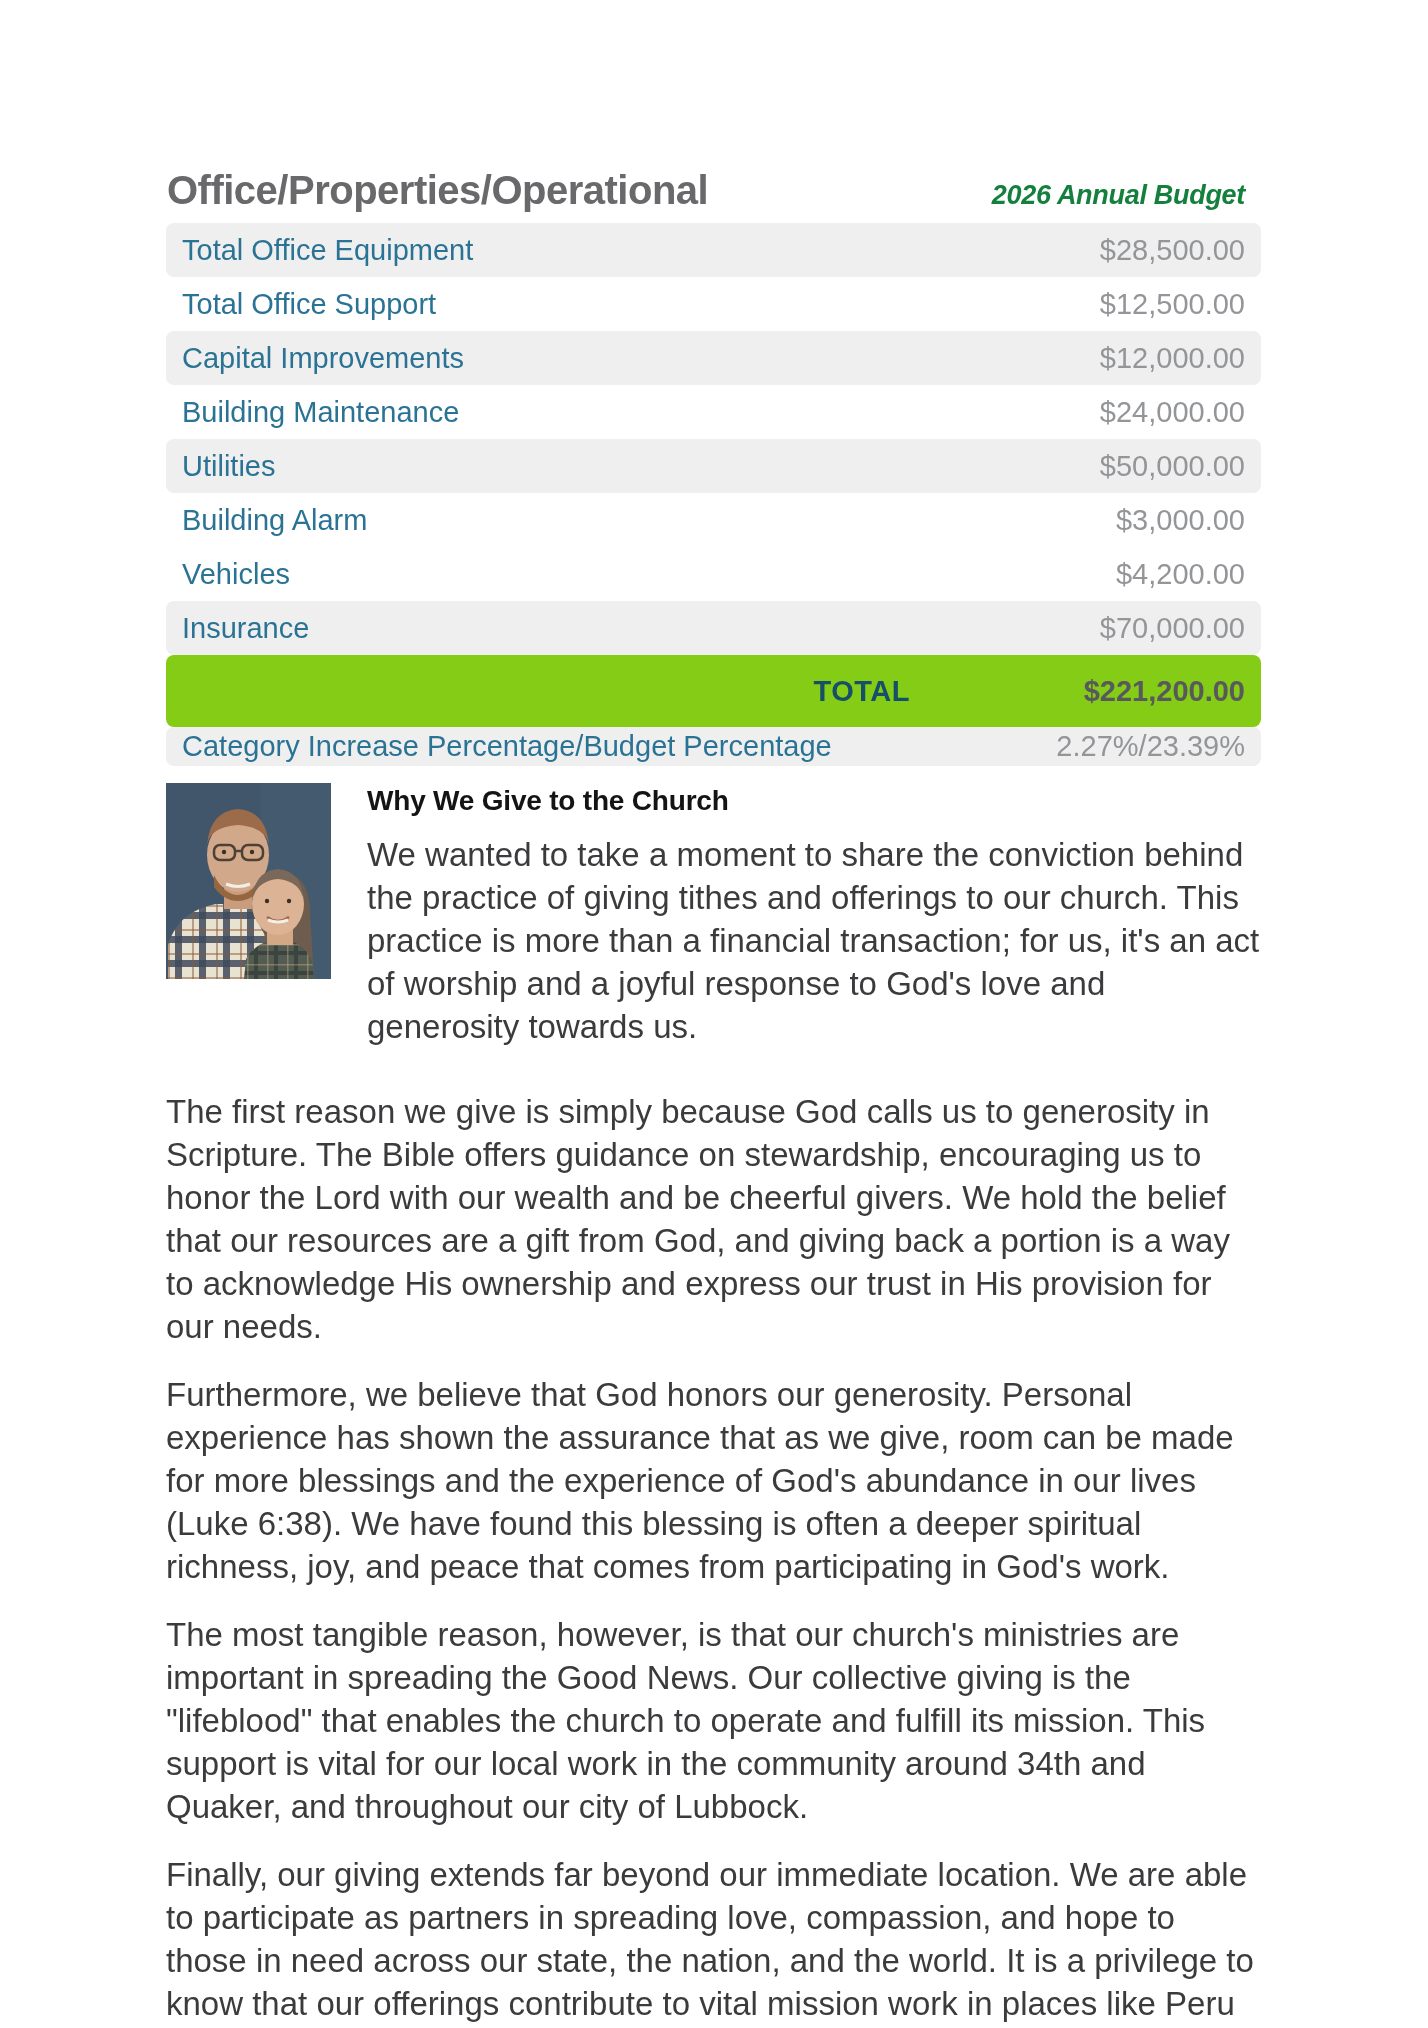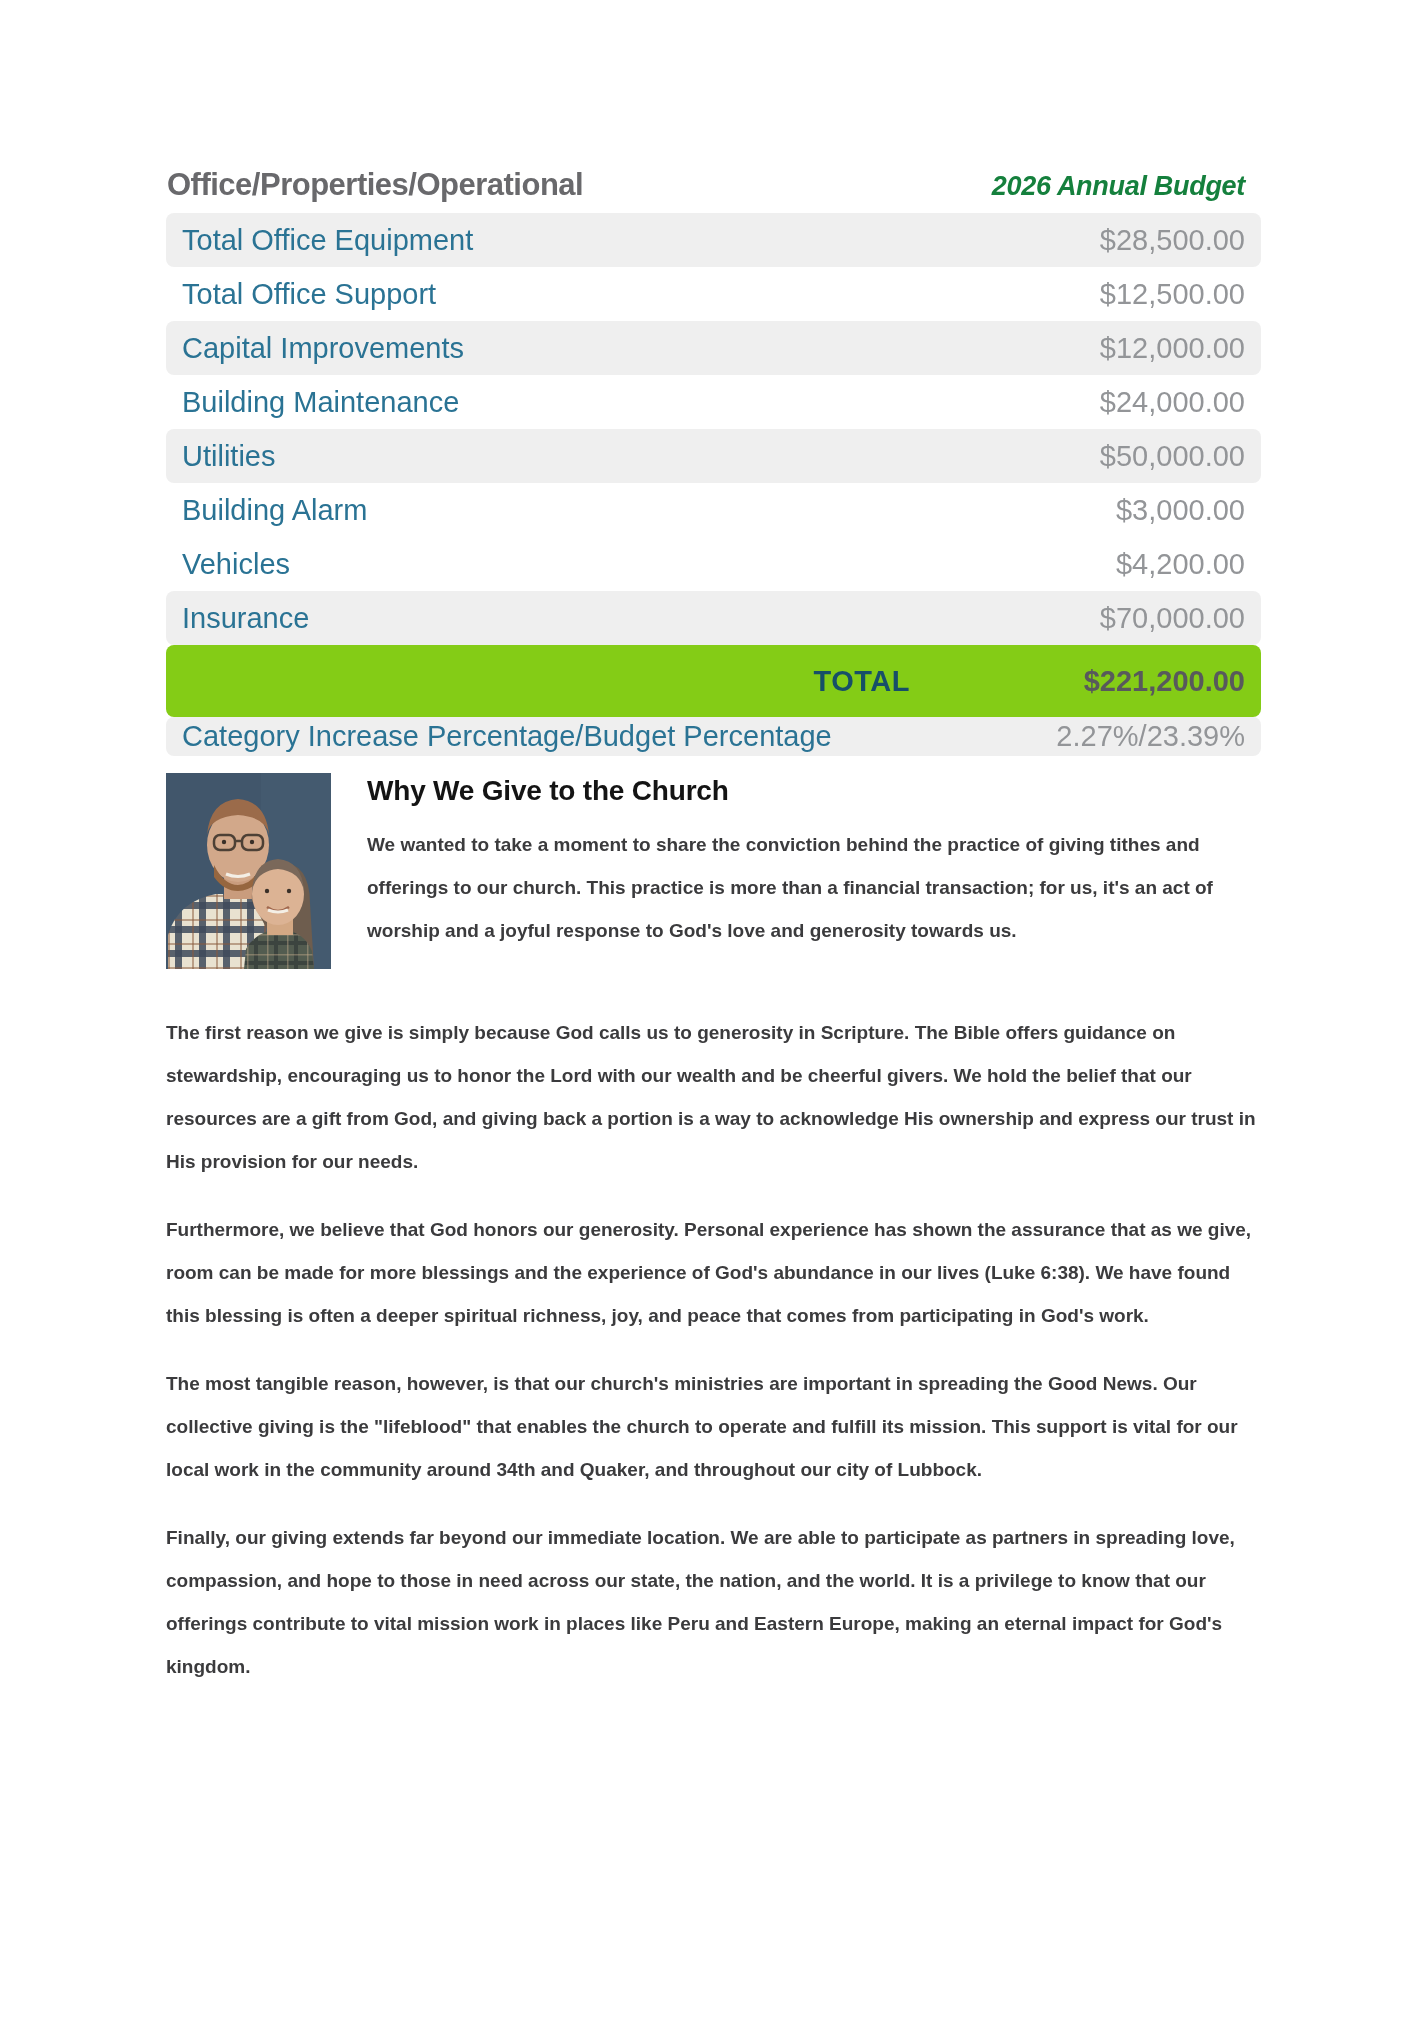--- a/index.html
+++ b/index.html
@@ -17,21 +17,21 @@
   }
   
   .budget-header{
     margin-top:168px;
     display:flex;
     align-items:baseline;
     justify-content:space-between;
     padding:0 16px 0 1px;
   }
   .budget-title{
-    font-size:31px;
+    font-size:40px;
     font-weight:800;
     color:#69696c;
     letter-spacing:-0.5px;
     line-height:1.1;
   }
   .budget-subtitle{
     font-size:27px;
     font-weight:700;
     font-style:italic;
     color:#15803d;
@@ -87,24 +87,24 @@
   .photo-frame svg{display:block;}
   .testimonial-right{flex:1;min-width:0;}
   .testimonial-heading{
     font-size:28px;
     font-weight:800;
     color:#141414;
     margin:2px 0 16px 0;
     letter-spacing:-0.2px;
   }
   .body-text{
-    font-size:19px;
+    font-size:33px;
     line-height:43px;
     color:#3b3b3d;
-    font-weight:700;
+    font-weight:400;
   }
   .paragraphs{margin-top:42px;}
   .paragraphs p{margin:0 0 25px 0;}
   .intro-text{margin:0;}
 </style>
 </head>
 <body>
 
 <div class="page">
   <div class="content">

